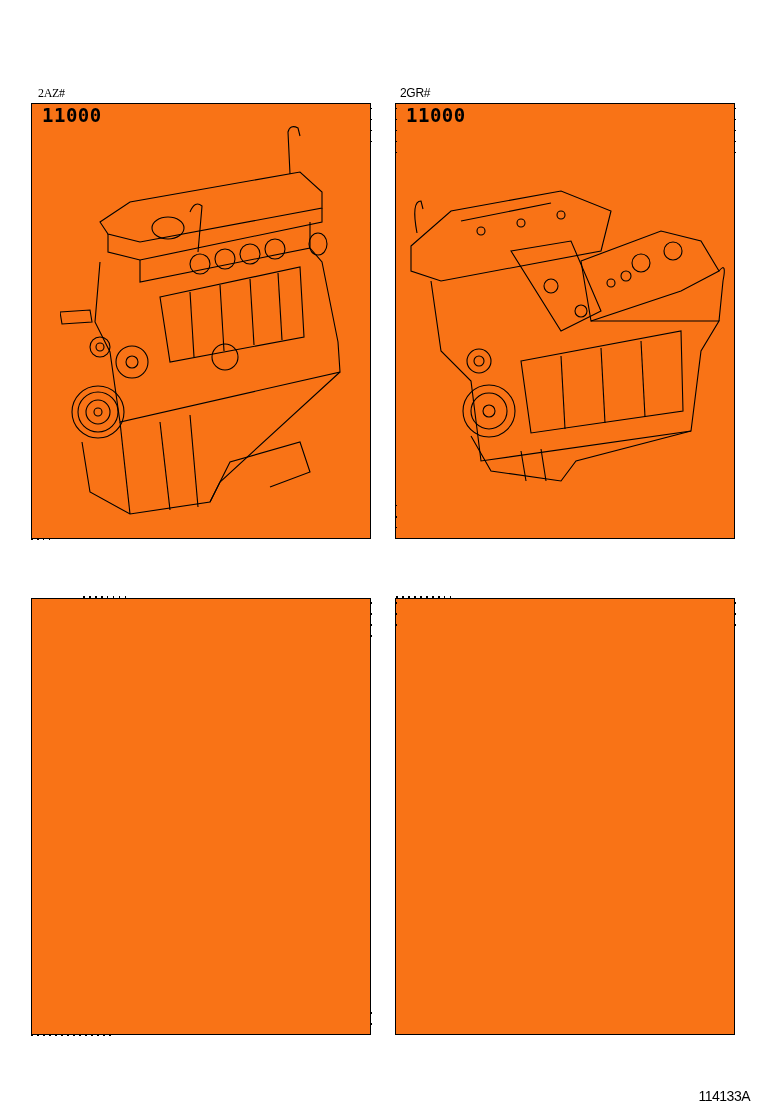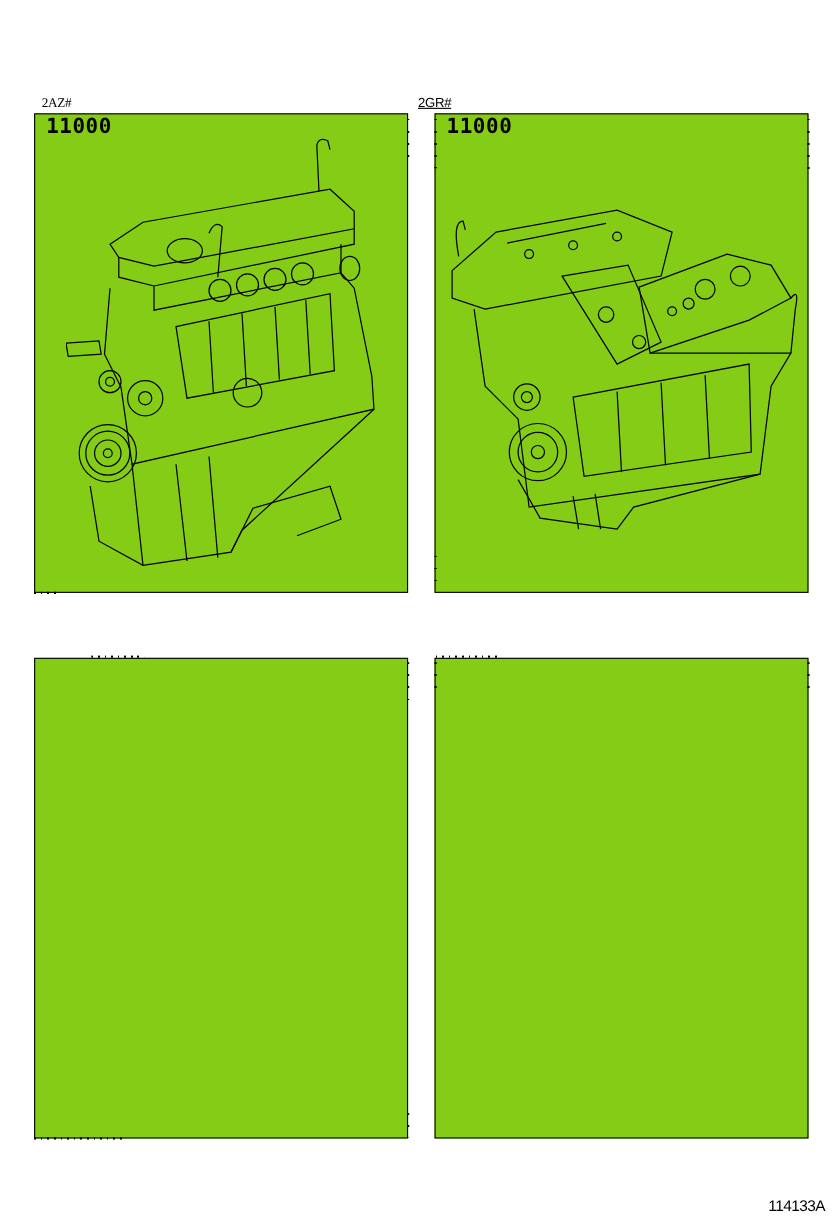--- a/index.html
+++ b/index.html
@@ -1,19 +1,19 @@
 <!DOCTYPE html>
 <html><head>
 <meta charset="utf-8">
 <style>
   html, body { margin: 0; padding: 0; background: #ffffff; }
   body { width: 760px; height: 1112px; position: relative; overflow: hidden;
          font-family: "Liberation Sans", sans-serif; color: #000; }
   .code-label { position: absolute; font-size: 12px; letter-spacing: -0.3px; }
-  .panel { position: absolute; border: 1.5px solid #000; box-sizing: border-box; background: #84cc16; }
+  .panel { position: absolute; border: 1.5px solid #000; box-sizing: border-box; background: #f97316; }
   .part-no { position: absolute; left: 10px; top: 0px; font-family: "DejaVu Sans Mono", monospace;
              font-weight: bold; font-size: 19px; letter-spacing: 0.5px; }
   .illus { position: absolute; }
   .dots-bottom { position: absolute; height: 2px;
      background-image: repeating-linear-gradient(90deg, #000 0 1.5px, transparent 1.5px 6px); }
   .dots-side { position: absolute; width: 2px;
      background-image: repeating-linear-gradient(180deg, #000 0 1.5px, transparent 1.5px 11px); }
   .fig-id { position: absolute; right: 10px; bottom: 8px; font-size: 14px; letter-spacing: -0.5px; }
   svg path, svg circle, svg ellipse, svg rect, svg polyline, svg line { fill: none; stroke: #000; stroke-width: 1.1; }
 </style>
@@ -61,21 +61,21 @@
     <path d="M22 320 L30 370 L70 392 L150 380 L160 360 L280 250"></path>
     <path d="M60 300 L70 392"></path>
     <path d="M150 380 L170 340 L240 320 L250 350 L210 365"></path>
     <line x1="100" y1="300" x2="110" y2="388"></line>
     <line x1="130" y1="293" x2="138" y2="385"></line>
   </svg>
 </div>
 <div class="dots-bottom" style="left:31px; top:538px; width:20px;"></div>
 <div class="dots-side" style="left:370px; top:108px; height:40px;"></div>
 
-<div class="code-label" style="left:380px; top:86px;text-decoration:underline;">2GR#</div>
+<div class="code-label" style="left:400px; top:86px;">2GR#</div>
 <div class="panel" style="left:395px; top:103px; width:340px; height:436px;">
   <div class="part-no">11000</div>
   <svg class="illus" width="330" height="320" viewBox="0 0 330 320" style="left:5px; top:67px;">
 
     <path d="M16 62 Q10 30 20 30 L22 38"></path>
 
     <path d="M10 75 L50 40 L160 20 L210 40 L200 80 L40 110 L10 100 Z"></path>
     <path d="M60 50 L150 32"></path>
       <circle cx="80" cy="60" r="4"></circle>
       <circle cx="120" cy="52" r="4"></circle>

